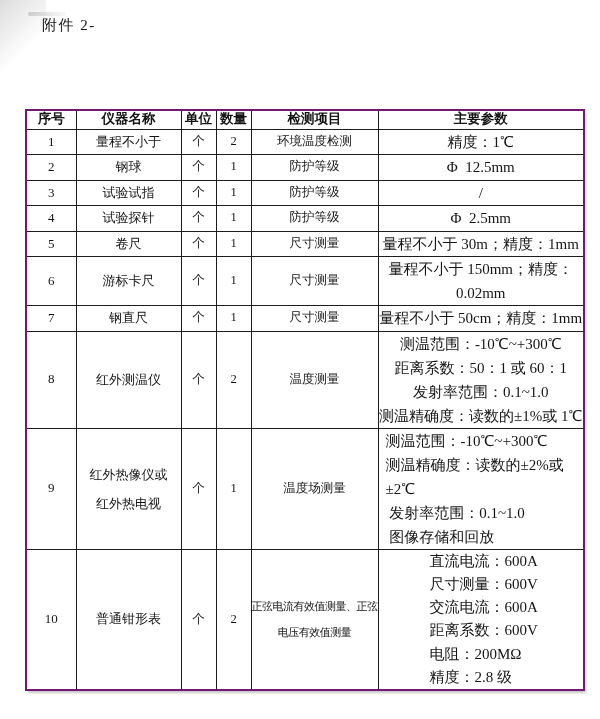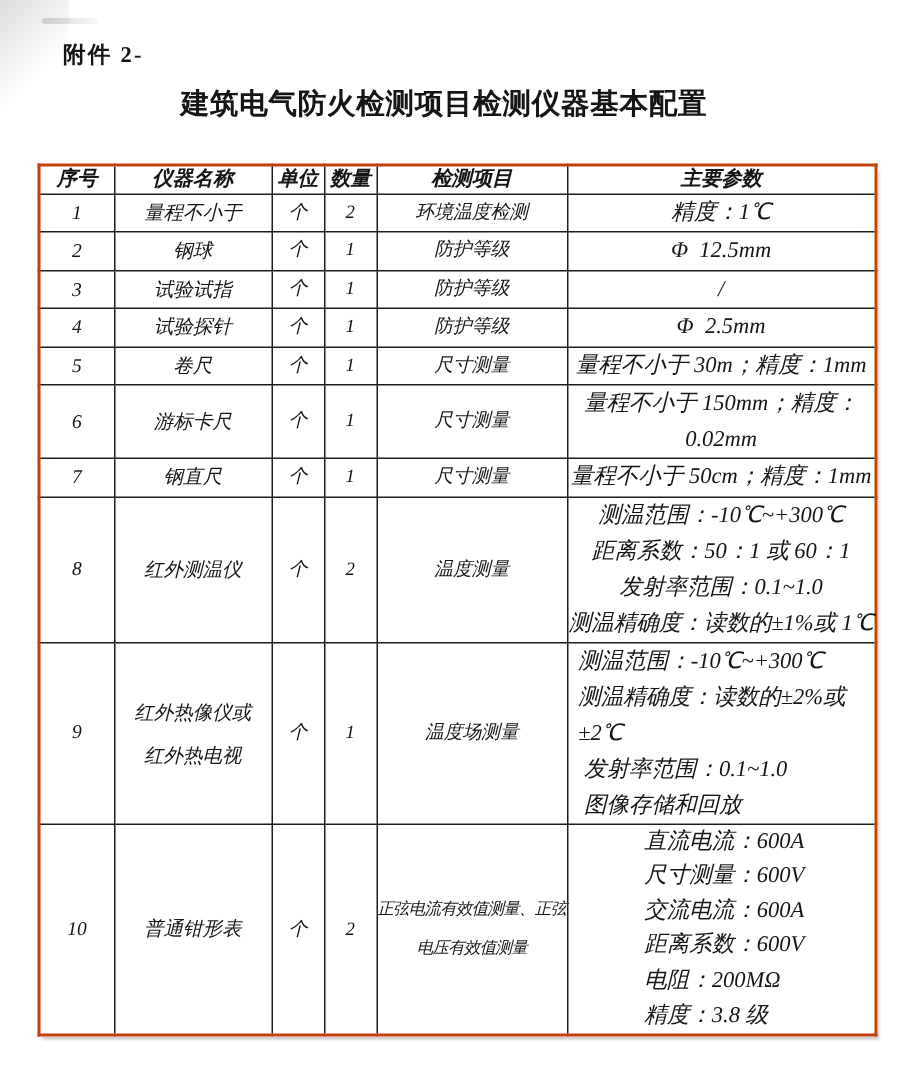--- a/index.html
+++ b/index.html
@@ -19,36 +19,35 @@
     background: linear-gradient(135deg, rgba(130,130,130,0.28), rgba(255,255,255,0) 62%);
     pointer-events: none;
   }
   .smudge {
     position: absolute; left: 28px; top: 12px; width: 38px; height: 4px;
     border-radius: 2px;
     background: linear-gradient(90deg, rgba(150,150,150,0.40), rgba(205,205,205,0.15));
   }
 
   .attachment {
-    position: absolute; left: 42px; top: 27px;
-    font-size: 15px; letter-spacing: 1.5px; font-weight: bold;
+    position: absolute; left: 42px; top: 16px;
+    font-size: 15px; letter-spacing: 1.5px;
   }
   .title {
     position: absolute; left: 0; right: 8px; top: 56px; margin: 0;
     text-align: center; font-size: 19px; font-weight: bold;
     letter-spacing: 0.5px;
   }
 
   table.inst {
     position: absolute; left: 25px; top: 109px;
     width: 558px; table-layout: fixed;
     border-collapse: collapse;
-    border: 2px solid #c2410c;
+    border: 2px solid #701a75;
     box-shadow: 2px 3px 2px -1px rgba(0,0,0,0.22);
-    font-style: italic;
   }
   .inst th, .inst td {
     border: 1.5px solid #1c1c1c;
     padding: 0;
     text-align: center;
     vertical-align: middle;
     font-size: 13px;
     line-height: 1.25;
   }
   .inst th { font-weight: bold; font-size: 13.5px; }
@@ -74,21 +73,20 @@
   td.params.pleft .pl { padding-left: 7px; }
 </style>
 </head>
 <body>
 
 <div class="page">
   <div class="corner-shade"></div>
   <div class="smudge"></div>
 
   <div class="attachment">附件 2-</div>
-  <h1 class="title">建筑电气防火检测项目检测仪器基本配置</h1>
 
   <table class="inst">
     <colgroup>
       <col style="width:50px">
         <col style="width:105px">
         <col style="width:35px">
       <col style="width:35px">
         <col style="width:127px">
         <col style="width:206px">
     </colgroup>
@@ -225,18 +223,18 @@
           </td>
         <td class="unit">个</td>
         <td class="qty">2</td>
         <td class="item">正弦电流有效值测量、正弦电压有效值测量</td>
         <td class="params pleft">
           <div class="pl">直流电流：600A</div>
           <div class="pl">尺寸测量：600V</div>
           <div class="pl">交流电流：600A</div>
           <div class="pl">距离系数：600V</div>
           <div class="pl">电阻：200MΩ</div>
-          <div class="pl">精度：3.8 级</div>
+          <div class="pl">精度：2.8 级</div>
         </td>
       </tr>
     </tbody>
   </table>
 </div>
 
 </body></html>

